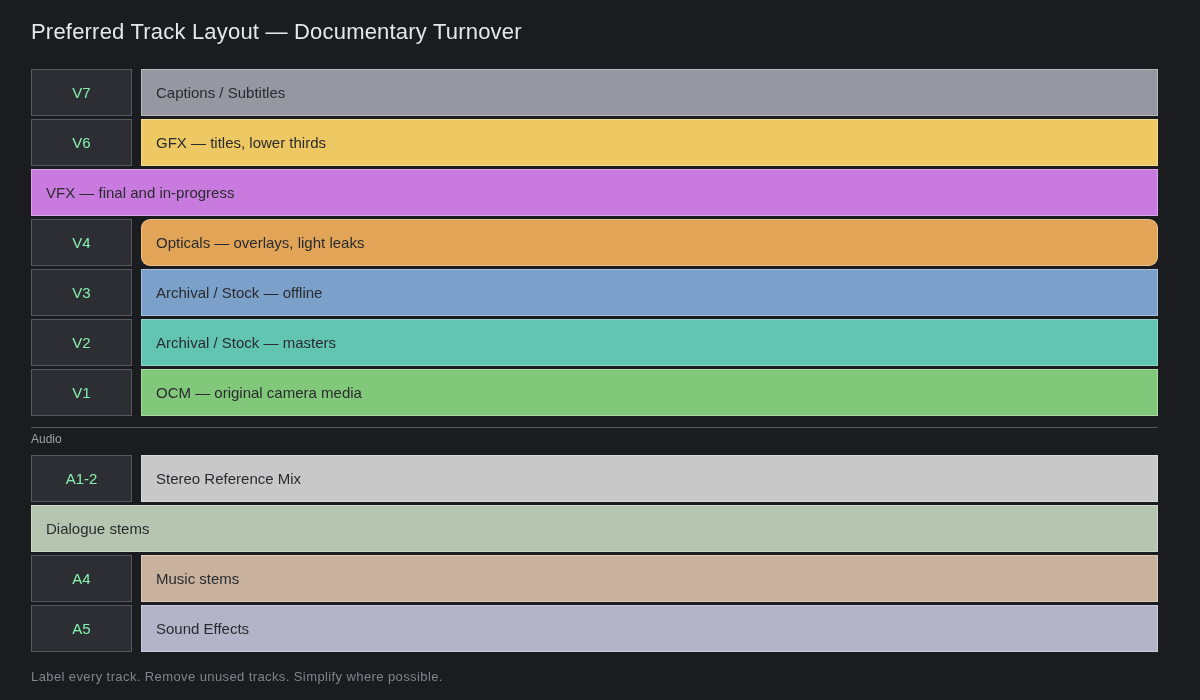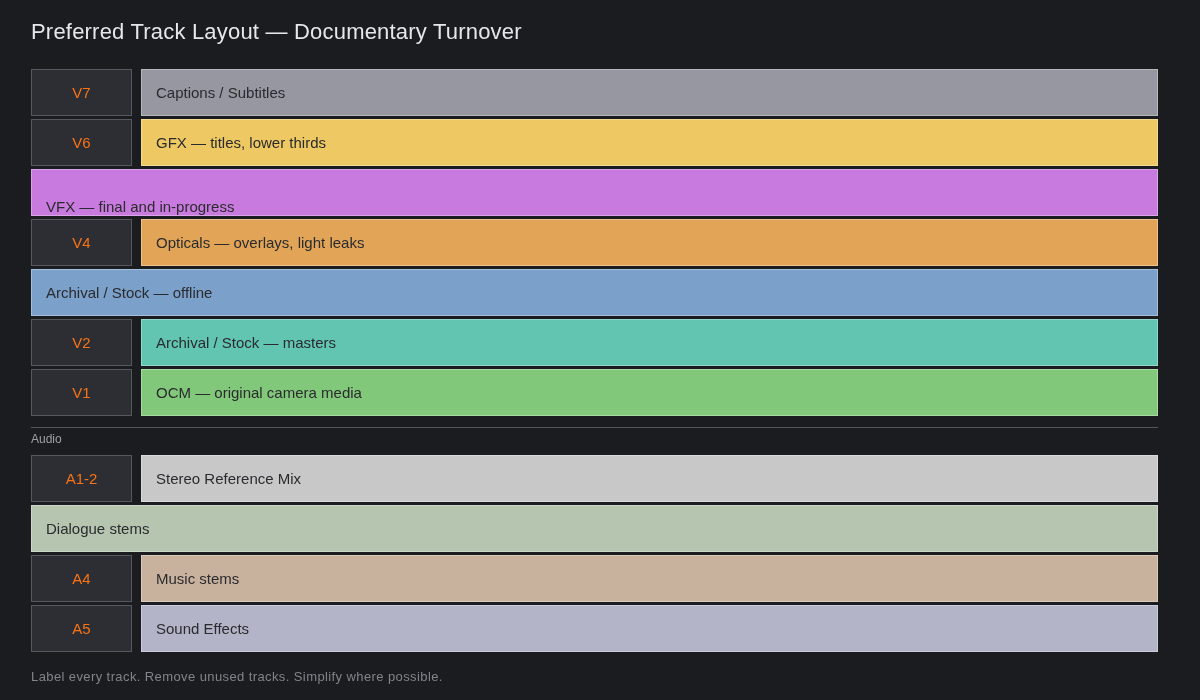--- a/index.html
+++ b/index.html
@@ -28,21 +28,21 @@
     height: 47px;
     margin-bottom: 3px;
     align-items: stretch;
   }
   .track-button {
     width: 101px;
     flex: 0 0 101px;
     margin-right: 9px;
     background: #2c2e33;
     border: 1px solid #56585e;
-    color: #f97316;
+    color: #86efac;
     font-size: 15px;
     display: flex;
     align-items: center;
     justify-content: center;
     cursor: pointer;
   }
   .track-bar {
     flex: 1;
     border: 1px solid rgba(255,255,255,0.32);
     display: flex;
@@ -84,31 +84,32 @@
           <span>Captions / Subtitles</span>
         </div>
       </div>
       <div class="track-row">
         <div class="track-button">V6</div>
         <div class="track-bar" style="background: rgb(238, 201, 99);">
           <span>GFX — titles, lower thirds</span>
         </div>
       </div>
       <div class="track-row">
-        <div class="track-bar" style="background: rgb(201, 122, 222); align-items: flex-end;">
+        <div class="track-bar" style="background: rgb(201, 122, 222);">
           <span>VFX — final and in-progress</span>
         </div>
       </div>
       <div class="track-row">
         <div class="track-button">V4</div>
-        <div class="track-bar" style="background: rgb(226, 165, 87);">
+        <div class="track-bar" style="background: rgb(226, 165, 87); border-radius: 9px;">
           <span>Opticals — overlays, light leaks</span>
         </div>
       </div>
       <div class="track-row">
+        <div class="track-button">V3</div>
         <div class="track-bar" style="background: rgb(123, 160, 202);">
           <span>Archival / Stock — offline</span>
         </div>
       </div>
       <div class="track-row">
         <div class="track-button">V2</div>
         <div class="track-bar" style="background: rgb(98, 197, 177);">
           <span>Archival / Stock — masters</span>
         </div>
       </div>

